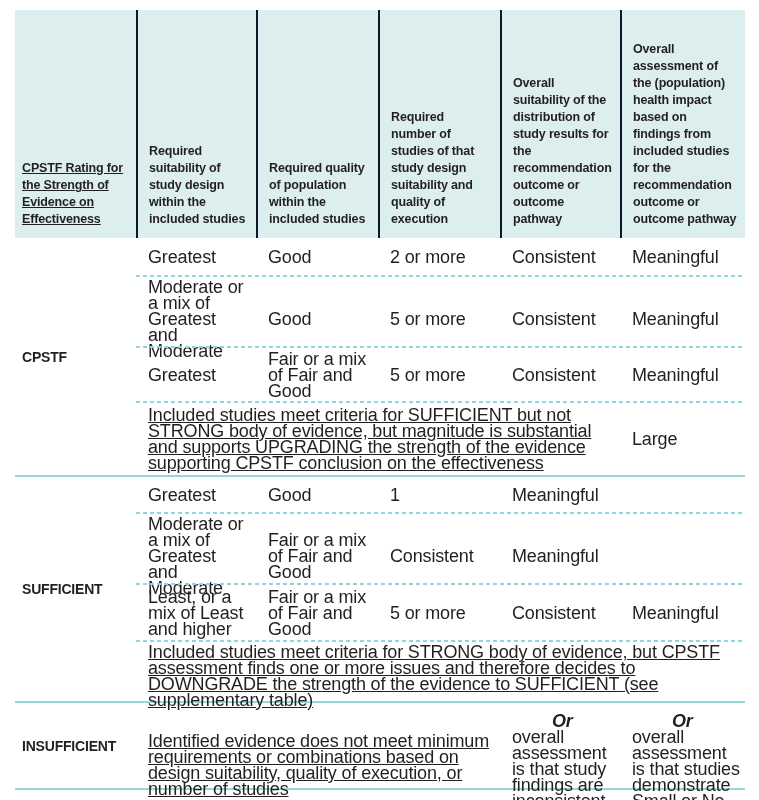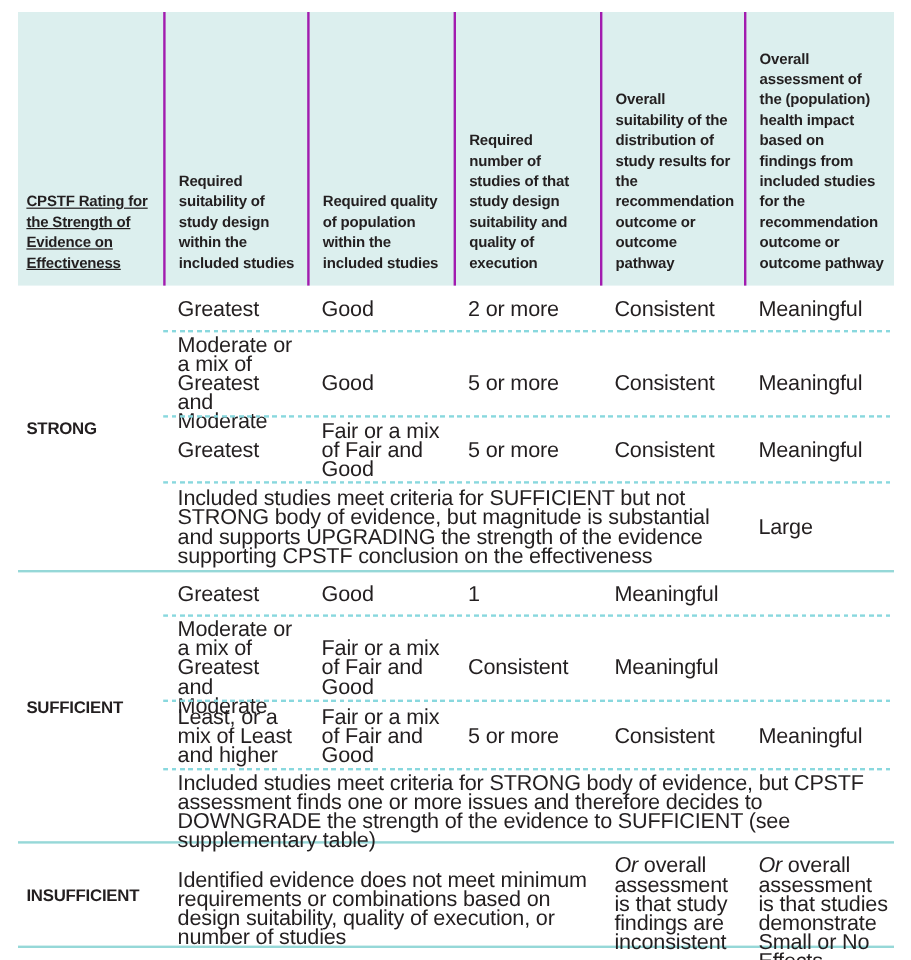--- a/index.html
+++ b/index.html
@@ -26,21 +26,21 @@
     background: #dcefee;
   }
   .hcell {
     display: flex;
     align-items: flex-end;
     padding: 8px 8px 10px 11px;
     font-size: 12.5px;
     line-height: 17px;
     font-weight: bold;
   }
-  .hcell + .hcell { border-left: 2px solid #a21caf; }
+  .hcell + .hcell { border-left: 2px solid #0f172a; }
   .hcell:first-child { padding-left: 7px; text-decoration: underline; }
   
   .section { display: flex; width: 730px; }
   .rating-cell {
     width: 121px;
     display: flex;
     align-items: center;
     padding-left: 7px;
     font-weight: bold;
     font-size: 14px;
@@ -56,25 +56,25 @@
     align-items: center;
     padding: 2px 8px 2px 12px;
     font-size: 18px;
     line-height: 16px;
   }
   .dash {
     height: 2px;
     background-image: repeating-linear-gradient(90deg, #89d8de 0 4px, transparent 4px 7px);
   }
   .divider { height: 2px; background: #96d8d8; width: 730px; }
-  .note-cell { align-items: center; }
+  .note-cell { align-items: center; text-decoration: underline; }
   .span4 { grid-column: span 4; }
   .span5 { grid-column: span 5; }
   .span3 { grid-column: span 3; }
-  .or { font-weight: normal; font-style: italic; }
+  .or { font-weight: bold; font-style: italic; margin-left: 40px; }
   .or-cell { display: block; padding-top: 10px; }
   .or-cell .inner { display: inline; }
 </style>
 </head>
 <body>
 
 <div class="table-wrap">
 
   <div class="header-row">
     <div class="hcell">
@@ -91,21 +91,21 @@
       </div>
     <div class="hcell">
         <span>Overall suitability of the distribution of study results for the recommendation outcome or outcome pathway</span>
       </div>
     <div class="hcell">
         <span>Overall assessment of the (population) health impact based on findings from included studies for the recommendation outcome or outcome pathway</span>
       </div>
   </div>
 
   <div class="section">
-    <div class="rating-cell">STRONG</div>
+    <div class="rating-cell">CPSTF</div>
     <div class="rows">
 
       <div class="subrow" style="height:37px">
         <div class="cell">Greatest</div>
         <div class="cell">Good</div>
         <div class="cell">2 or more</div>
         <div class="cell">Consistent</div>
         <div class="cell">Meaningful</div>
       </div>
       <div class="dash"></div>

